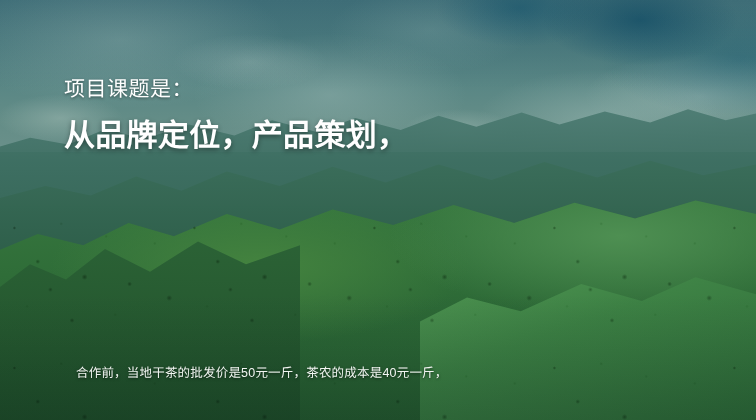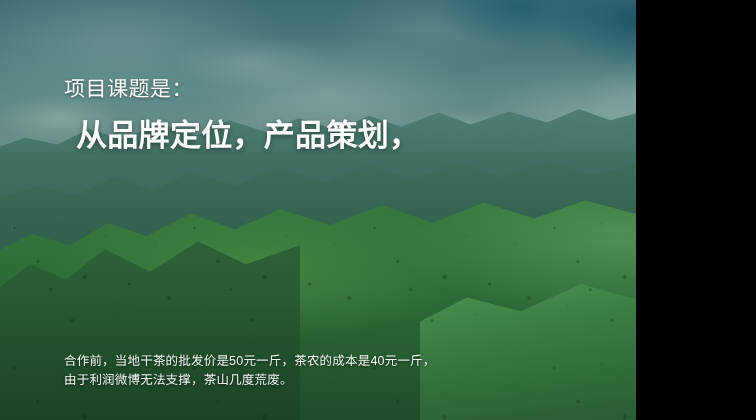--- a/index.html
+++ b/index.html
@@ -3,21 +3,21 @@
 <meta charset="utf-8">
 <title>Slide</title>
 <style>
   html, body {
     margin: 0;
     padding: 0;
     background: #000;
   }
   #slide {
     position: relative;
-    width: 636px;
+    width: 756px;
     height: 420px;
     overflow: hidden;
     font-family: "Liberation Sans", "DejaVu Sans", sans-serif;
     background: #2f6b57;
     user-select: none;
   }
 
   
   .bg-layer { position: absolute; inset: 0; }
 
@@ -134,36 +134,36 @@
     color: #ffffff;
     font-size: 21px;
     line-height: 26px;
     font-weight: 400;
     letter-spacing: .5px;
     text-shadow: 0 1px 3px rgba(0,0,0,.45);
     margin: 0 0 14px 0;
     white-space: nowrap;
   }
   .headline {
-    margin: 12px;
+    margin: 0;
     color: #ffffff;
     font-size: 31px;
     line-height: 39px;
     font-weight: 700;
     letter-spacing: .3px;
     text-shadow: 0 2px 5px rgba(0,0,0,.42);
   }
   .headline .hl-line { display: block; white-space: nowrap; }
 
   .caption {
     position: absolute;
     left: 64px;
     top: 352px;
     z-index: 5;
-    margin: 0;
+    margin: 12px;
     color: #f2f6f2;
     font-size: 12.5px;
     line-height: 19px;
     font-weight: 400;
     letter-spacing: .2px;
     text-shadow: 0 1px 3px rgba(0,0,0,.6);
   }
   .caption .cap-line { display: block; white-space: nowrap; }
 </style>
 </head>
@@ -183,16 +183,15 @@
   <div class="copy">
     <p class="eyebrow">项目课题是：</p>
 
     <h1 class="headline">
       <span class="hl-line">从品牌定位，产品策划，</span>
     </h1>
   </div>
 
   <p class="caption">
     <span class="cap-line">合作前，当地干茶的批发价是50元一斤，茶农的成本是40元一斤，</span>
-    <span class="cap-line">由于利润微博无法支撑，茶山几度荒废。</span>
   </p>
 
 </div>
 
 </body></html>

